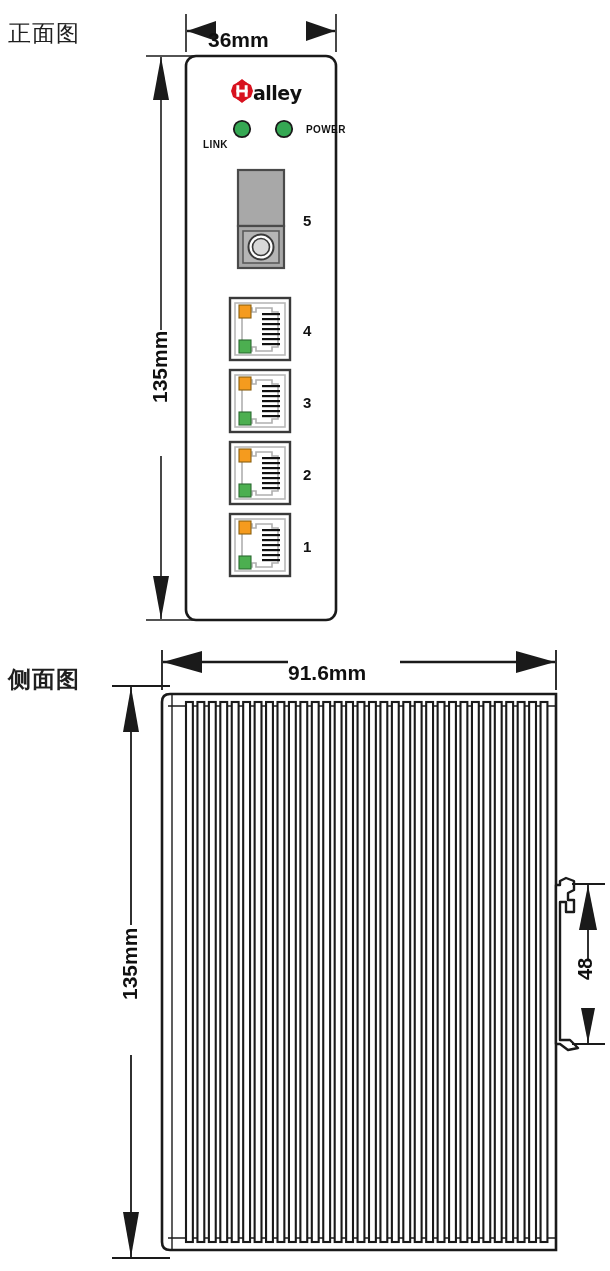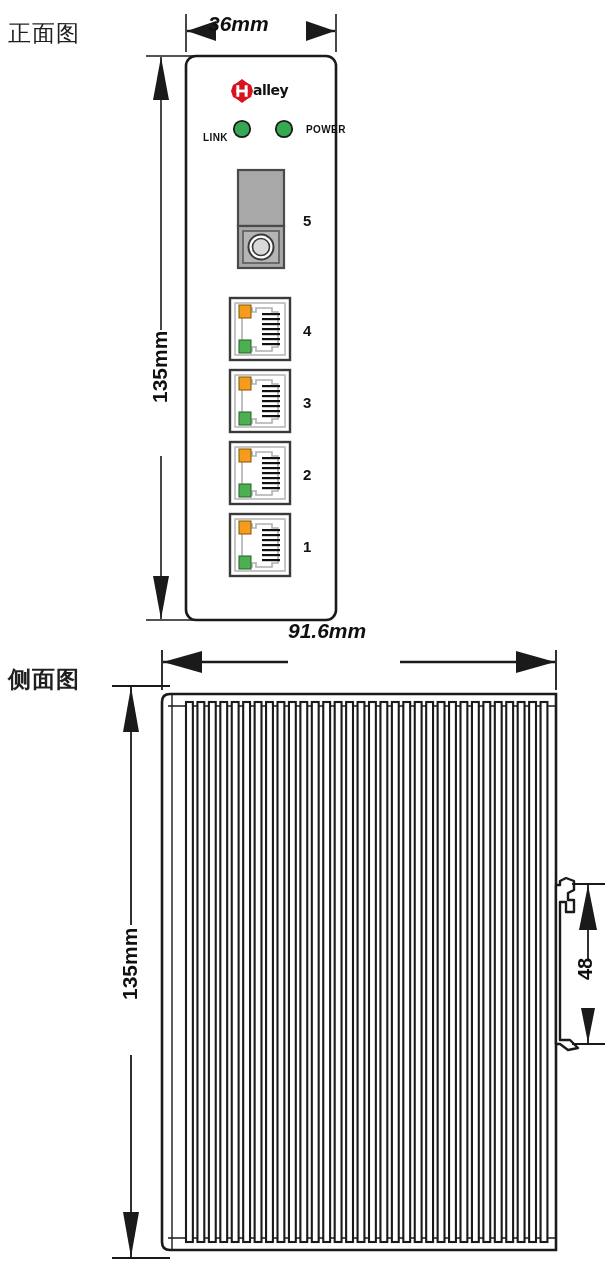--- a/index.html
+++ b/index.html
@@ -16,39 +16,39 @@
     white-space:nowrap;
   }
   #front-view-label{left:8px;top:18px;}
   #side-view-label{left:8px;top:664px;font-weight:bold;}
 
   .dim-text{
     position:absolute;font-size:21px;font-weight:bold;color:#101010;
     white-space:nowrap;letter-spacing:0px;
     font-family:"Liberation Sans","DejaVu Sans",sans-serif;
   }
-  #dim-36{left:208px;top:12px;font-style:italic;}
-  #dim-916{left:288px;top:619px;font-style:italic;}
+  #dim-36{left:208px;top:28px;}
+  #dim-916{left:288px;top:661px;}
   .dim-text.vert{
     transform-origin:left top;
     transform:rotate(-90deg);
   }
   #dim-135-front{left:148px;top:403px;}
   #dim-135-side{left:118px;top:1000px;}
   #dim-48{left:574px;top:980px;font-size:20px;}
 
   .port-num{
     position:absolute;font-size:15px;font-weight:bold;color:#111;
   }
   .led-label{
     position:absolute;font-size:10px;font-weight:bold;color:#111;
     letter-spacing:.4px;
   }
   .brand{
-    position:absolute;font-size:14px;font-weight:bold;color:#111;
+    position:absolute;font-size:19px;font-weight:bold;color:#111;
     letter-spacing:-0.5px;font-family:"DejaVu Sans","Liberation Sans",sans-serif;
   }
 </style>
 </head>
 <body>
 
 <div class="stage">
 
   <svg width="610" height="1271" viewBox="0 0 610 1271">
 
@@ -268,21 +268,21 @@
   <div class="dim-text vert" id="dim-135-front">135mm</div>
 
   <div class="dim-text" id="dim-916">91.6mm</div>
 
   <div class="dim-text vert" id="dim-135-side">135mm</div>
 
   <div class="dim-text vert" id="dim-48">48</div>
 
   <div class="brand" style="left:253px;top:82px;">alley</div>
 
-  <div class="led-label" style="left:203px;top:132px;">LINK</div>
+  <div class="led-label" style="left:203px;top:139px;">LINK</div>
 
   <div class="led-label" style="left:296px;top:124px;margin-left:10px;">POWER</div>
 
   <div class="port-num" style="left:303px;top:212px;">5</div>
 
   <div class="port-num" style="left:303px;top:322px;">4</div>
 
   <div class="port-num" style="left:303px;top:394px;">3</div>
 
   <div class="port-num" style="left:303px;top:466px;">2</div>

